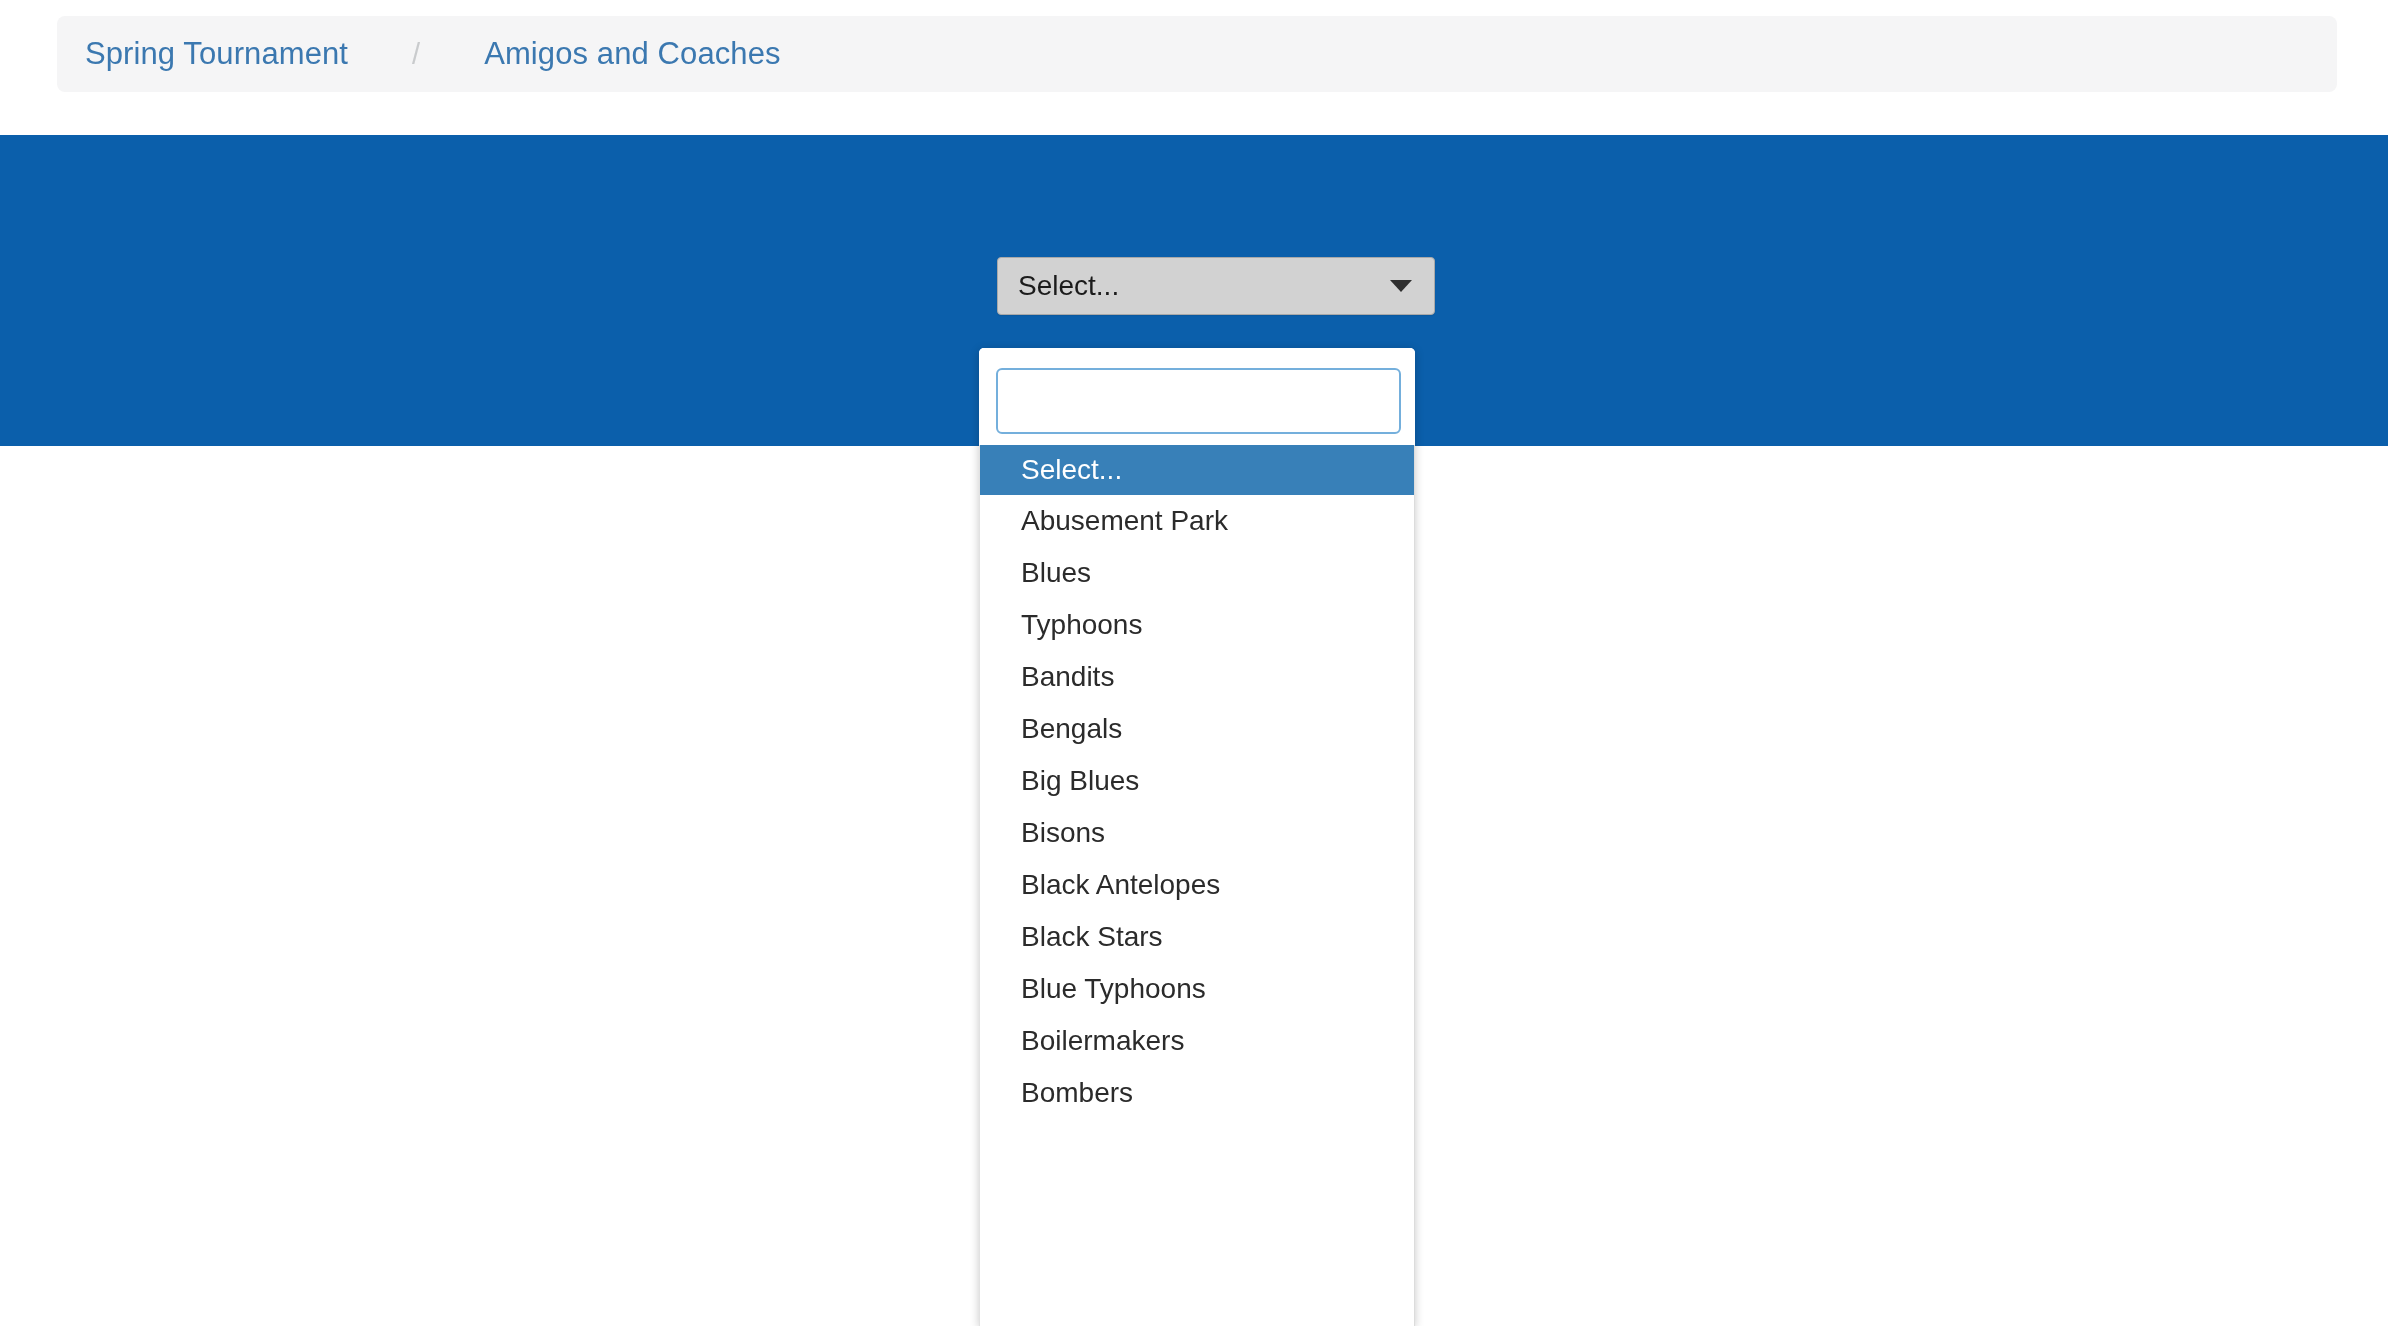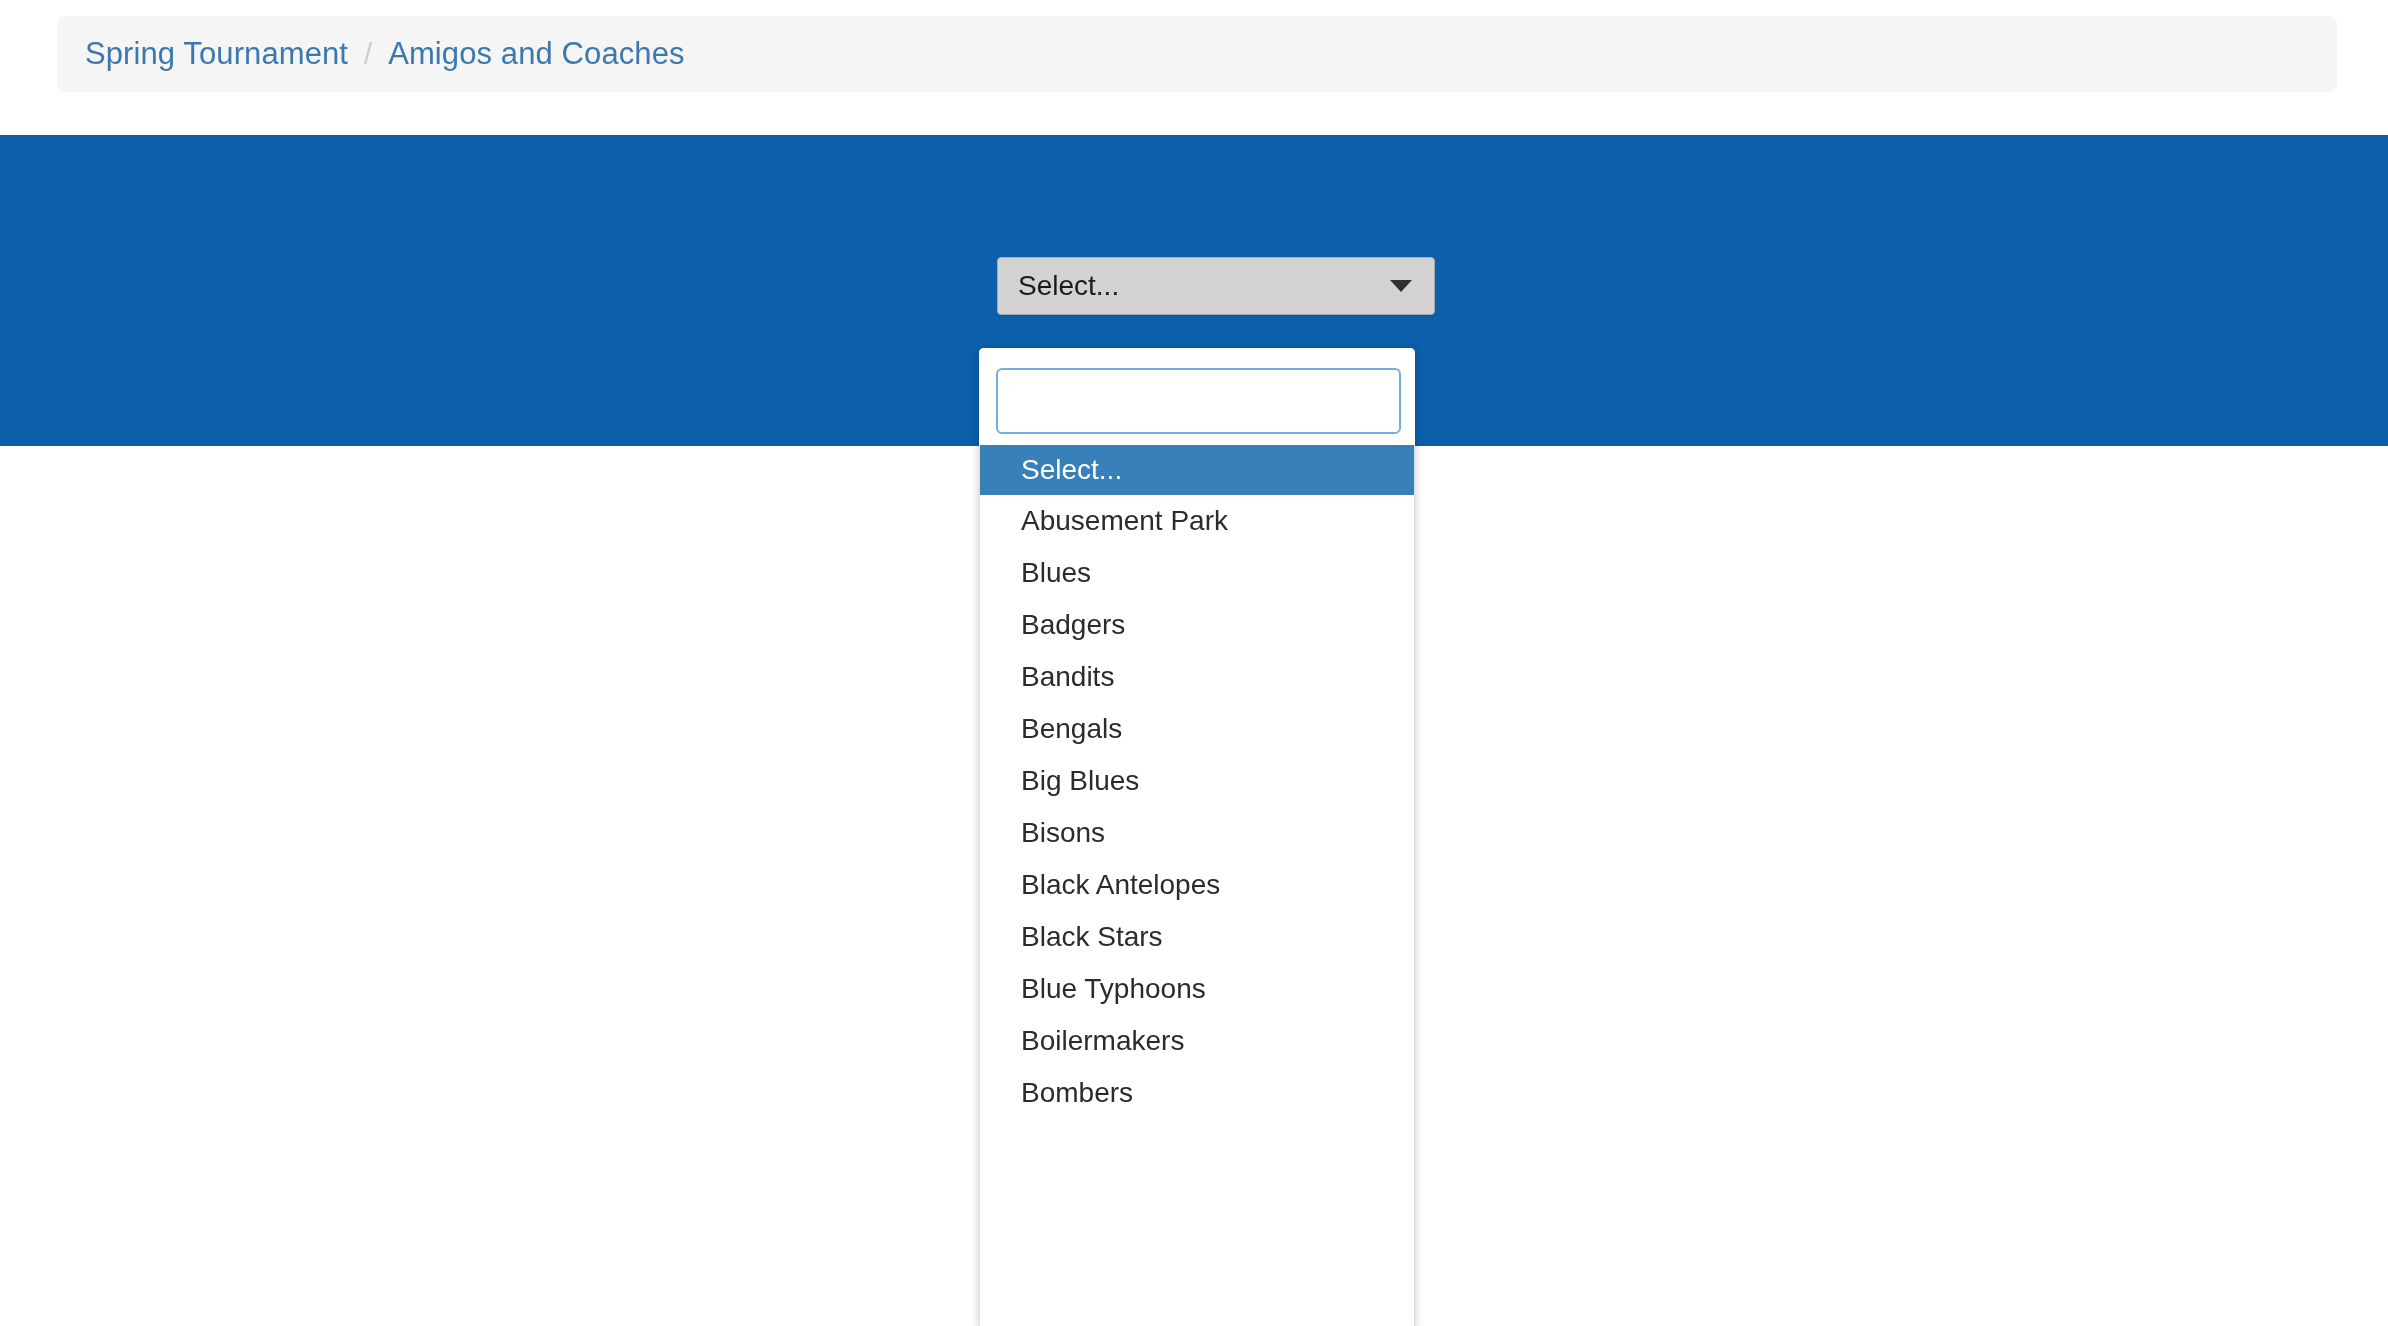--- a/index.html
+++ b/index.html
@@ -25,20 +25,21 @@
     position: absolute;
     left: 57px;
     top: 16px;
     width: 2280px;
     height: 76px;
     background: #f5f5f6;
     border-radius: 8px;
     display: flex;
     align-items: center;
     padding-left: 28px;
+    gap: 48px;
   }
   .crumb {
     font-size: 31px;
     color: #3b78b0;
     letter-spacing: 0.1px;
     text-decoration: none;
     white-space: nowrap;
     cursor: pointer;
   }
   .crumb-sep {
@@ -164,21 +165,21 @@
   </div>
 
   <div class="dropdown-panel">
     <div class="dropdown-search-wrap">
       <input class="dropdown-search" type="text" placeholder="" style="">
     </div>
     <div class="dropdown-list" id="dropdown-list">
         <div class="dropdown-option selected">Select...</div>
         <div class="dropdown-option">Abusement Park</div>
         <div class="dropdown-option">Blues</div>
-        <div class="dropdown-option">Badgers</div>
+        <div class="dropdown-option">Typhoons</div>
         <div class="dropdown-option">Bandits</div>
         <div class="dropdown-option">Bengals</div>
         <div class="dropdown-option">Big Blues</div>
         <div class="dropdown-option">Bisons</div>
         <div class="dropdown-option">Black Antelopes</div>
         <div class="dropdown-option">Black Stars</div>
         <div class="dropdown-option">Blue Typhoons</div>
         <div class="dropdown-option">Boilermakers</div>
         <div class="dropdown-option">Bombers</div>
       </div>

